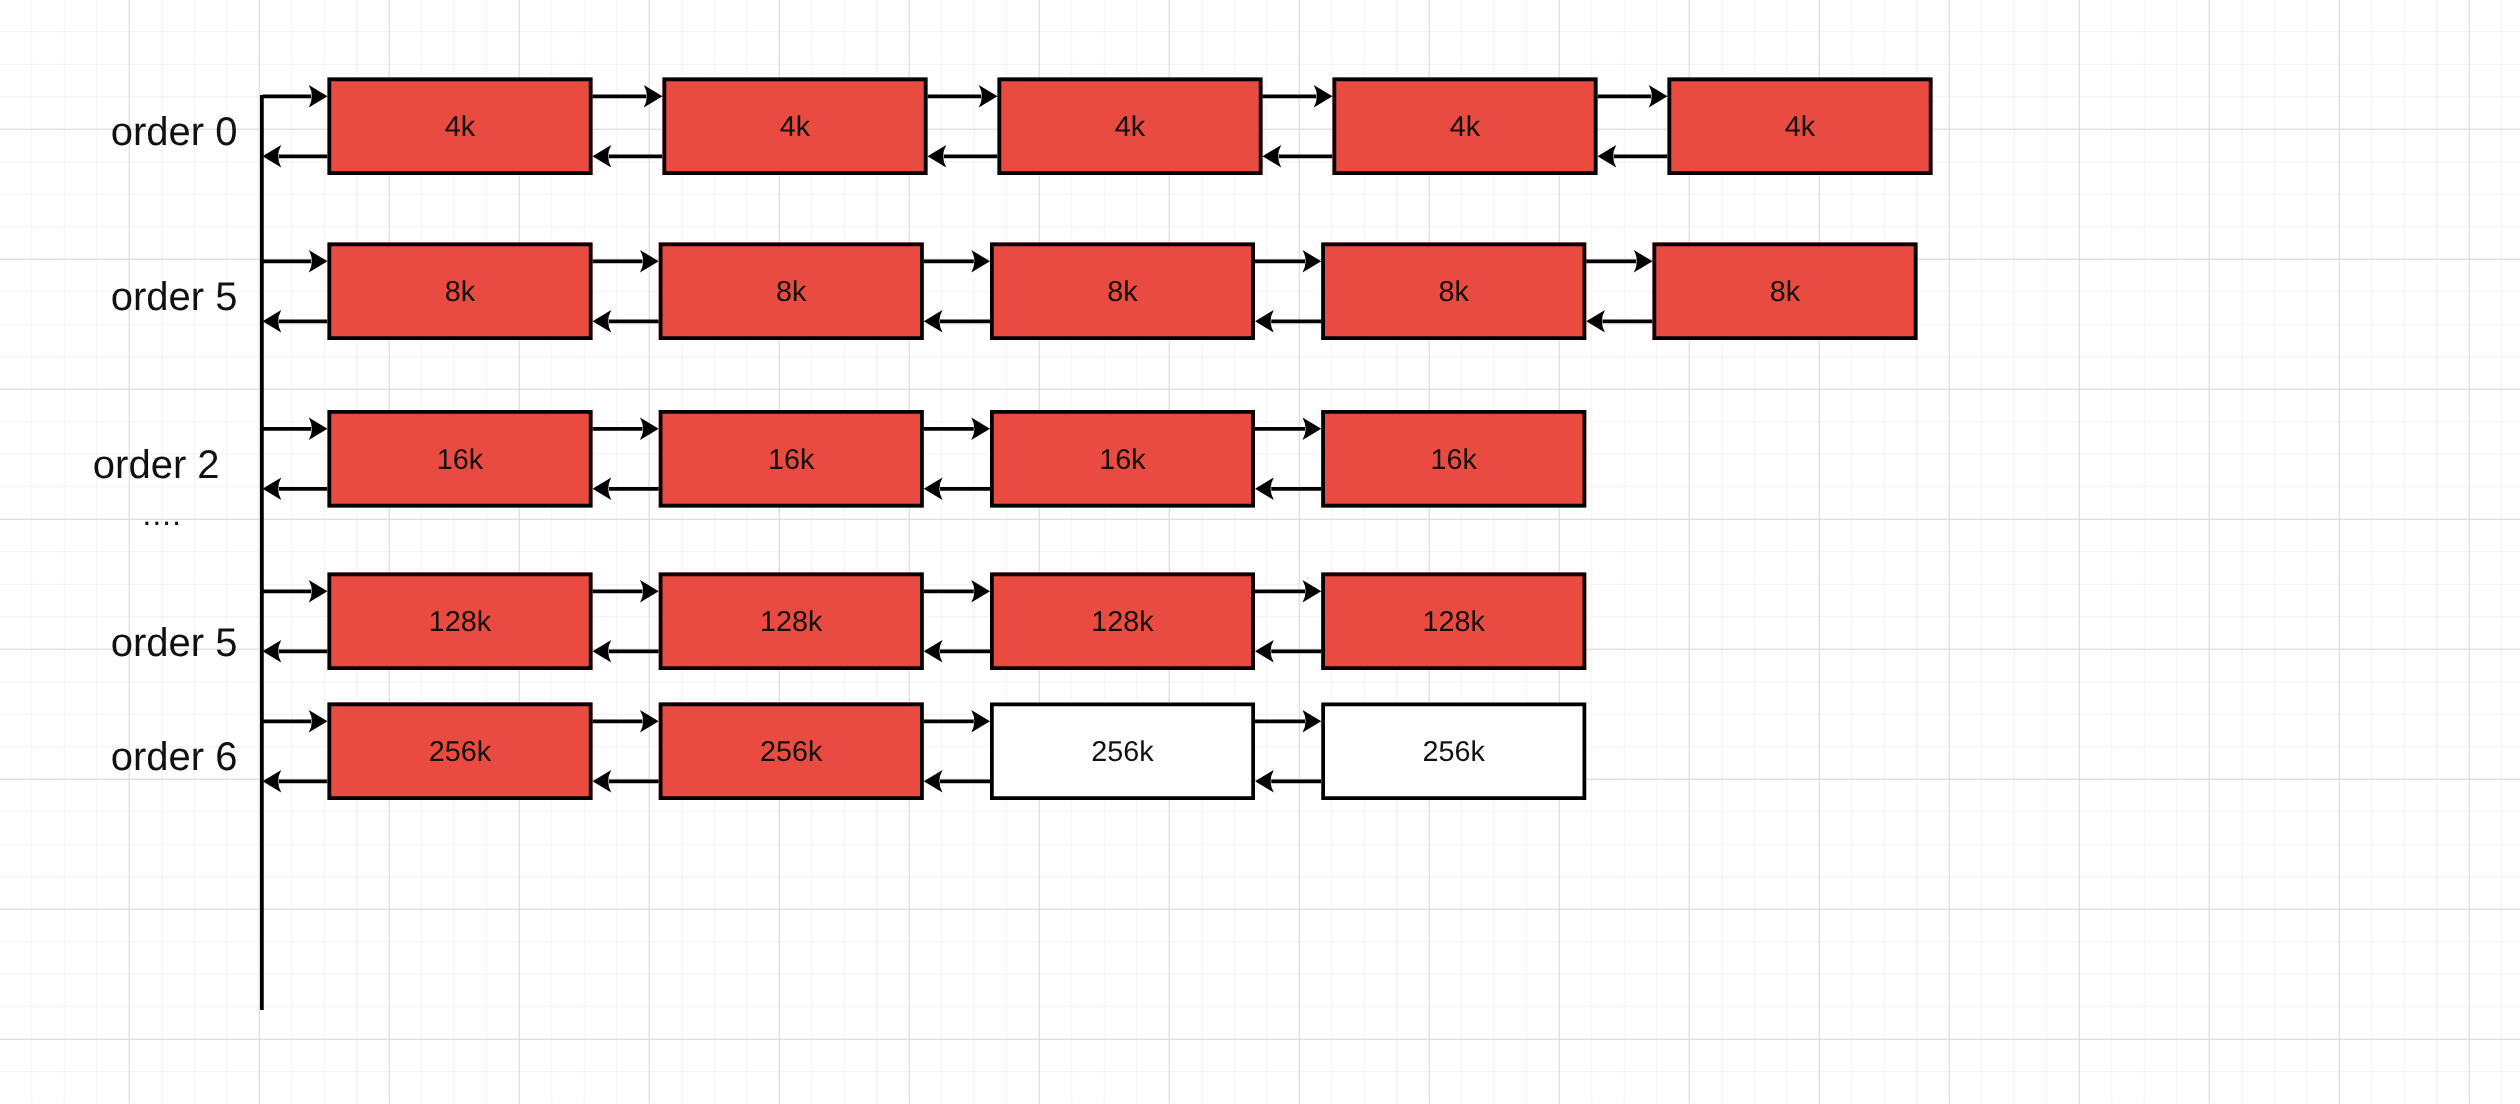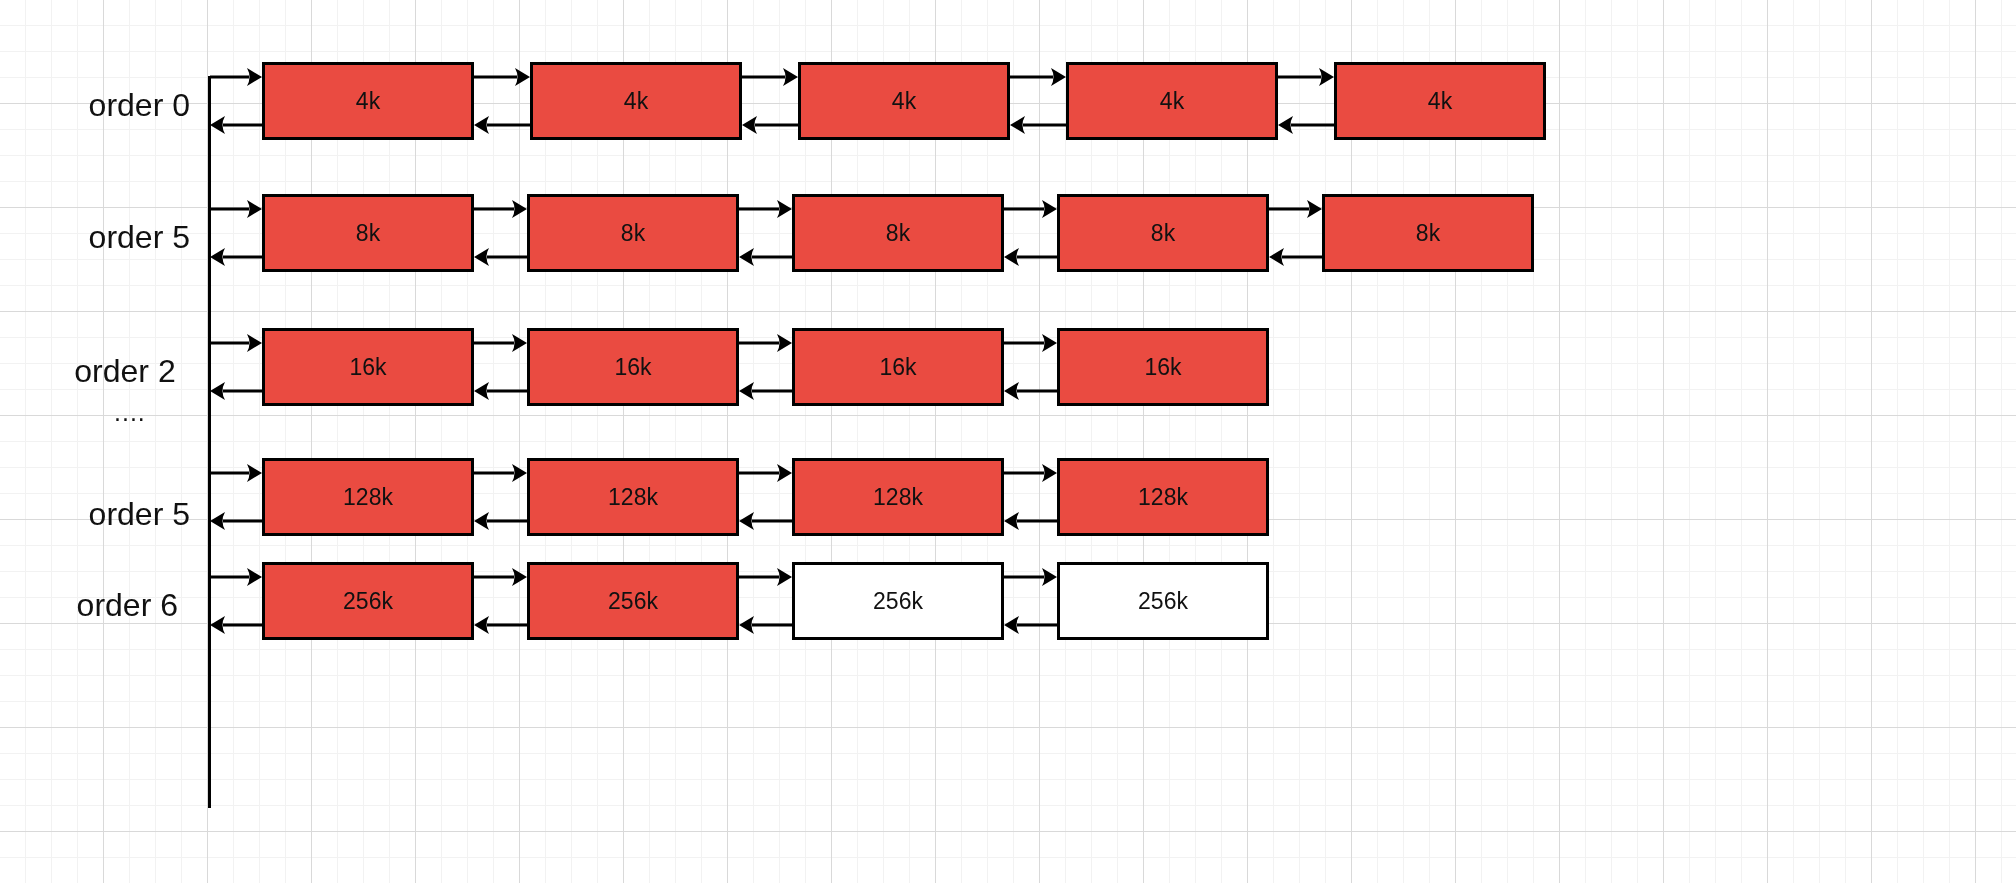--- a/index.html
+++ b/index.html
@@ -247,21 +247,21 @@
       <div class="block filled" style="left: 792px; top: 458px; width: 212px; height: 78px;">128k</div>
       <div class="conn" style="left: 988px; top: 457px; width: 85px; height: 80px;">
         <svg width="85" height="80" viewBox="0 0 85 80">
           <line x1="16" y1="16" x2="56" y2="16" stroke="#000" stroke-width="3"></line>
           <path d="M 69 16 L 54 7 Q 59 16 54 25 Z" fill="#000"></path>
           <line x1="69" y1="64" x2="29" y2="64" stroke="#000" stroke-width="3"></line>
           <path d="M 16 64 L 31 55 Q 26 64 31 73 Z" fill="#000"></path>
         </svg>
       </div>
       <div class="block filled" style="left: 1057px; top: 458px; width: 212px; height: 78px;">128k</div>
-      <div class="row-label" style="left: 48px; width: 130px; top: 589px;">order 6</div>
+      <div class="row-label" style="left: 60px; width: 130px; top: 589px;">order 6</div>
       <div class="conn" style="left: 194px; top: 561px; width: 84px; height: 80px;">
         <svg width="84" height="80" viewBox="0 0 84 80">
           <line x1="16" y1="16" x2="55" y2="16" stroke="#000" stroke-width="3"></line>
           <path d="M 68 16 L 53 7 Q 58 16 53 25 Z" fill="#000"></path>
           <line x1="68" y1="64" x2="29" y2="64" stroke="#000" stroke-width="3"></line>
           <path d="M 16 64 L 31 55 Q 26 64 31 73 Z" fill="#000"></path>
         </svg>
       </div>
       <div class="block filled" style="left: 262px; top: 562px; width: 212px; height: 78px;">256k</div>
       <div class="conn" style="left: 458px; top: 561px; width: 85px; height: 80px;">

